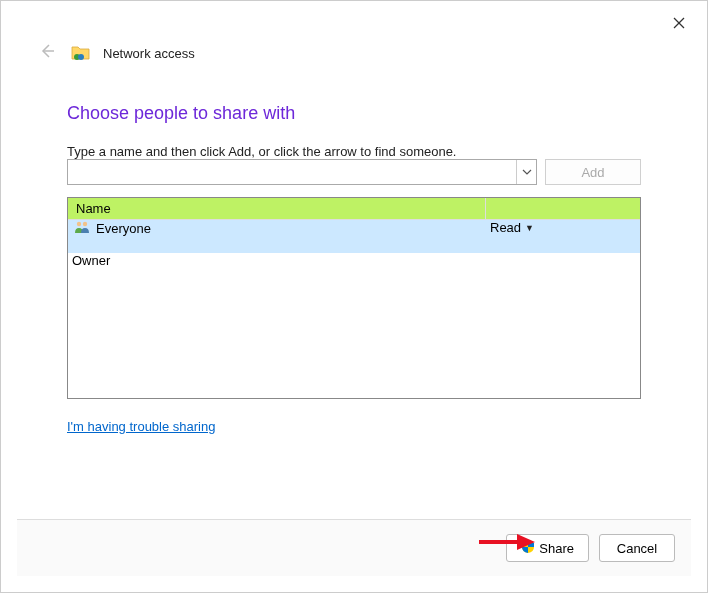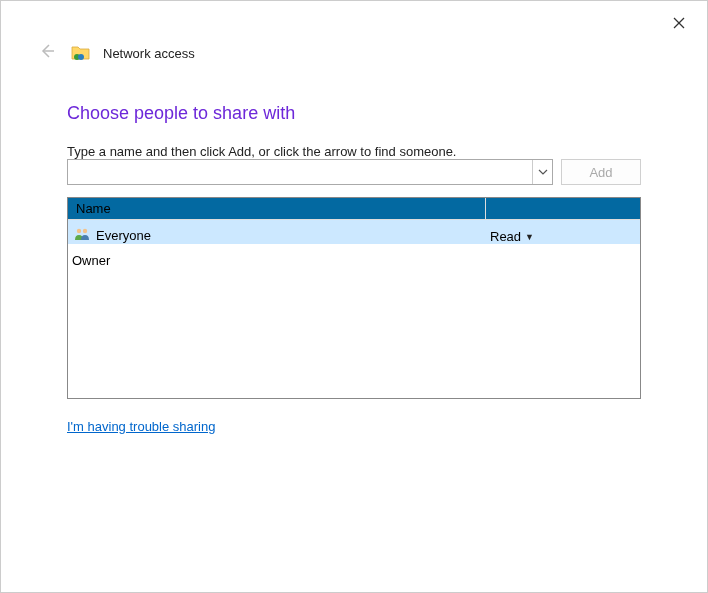--- a/index.html
+++ b/index.html
@@ -35,39 +35,39 @@
     .name-input {
       flex: 1; border: none; outline: none; padding: 0 6px; font-size: 13px;
       font-family: inherit; height: 100%;
     }
     .dropdown-btn {
       width: 20px; height: 24px; border-left: 1px solid #ccc;
       display:flex; align-items:center; justify-content:center; cursor:pointer;
       color: #555; font-size: 10px;
     }
     .add-btn {
-      width: 80px; height: 26px; border: 1px solid #d0d0d0; background: #fdfdfd;
+      width: 96px; height: 26px; border: 1px solid #d0d0d0; background: #fdfdfd;
       color: #aaa; font-size: 13px; cursor: default;
     }
     .table-wrap {
       border: 1px solid #888; margin-top: 12px; height: 202px; overflow: hidden;
     }
     .table-header {
       display: flex; border-bottom: 1px solid #ddd; font-size: 13px;
-      background: #0369a1;
+      background: #bef264;
     }
     .th {
       padding: 3px 8px; font-weight: 400;
     }
     .th-sep { border-right: 1px solid #ddd; }
     .th-name { flex: 0 0 418px; }
     .th-perm { flex: 1; }
     .table-body { }
     .tr {
-      display: flex; align-items: flex-end; height: 24px; font-size: 13px;
+      display: flex; align-items: flex-start; height: 33px; font-size: 13px;
     }
     .tr.selected { background: #cce8ff; }
     .td-name { flex: 0 0 418px; display:flex; align-items:center; gap:6px; padding-left: 6px;}
     .td-perm { flex: 1; display:flex; align-items:center; gap: 4px; padding-left: 4px;}
     .perm-arrow { font-size: 9px; color:#222; }
     .help-link {
       display: inline-block; margin-top: 20px; color: #0066cc; text-decoration: underline;
       font-size: 13px; cursor: pointer;
     }
     .footer {
@@ -156,14 +156,33 @@
           <div class="td-perm">
             <span>Owner</span>
           </div>
         </div>
       </div>
     </div>
 
     <a class="help-link">I'm having trouble sharing</a>
   </div>
 
+  <div class="footer">
+    <svg class="arrow-annotation" width="60" height="20" viewBox="0 0 60 20">
+      <line x1="2" y1="10" x2="44" y2="10" stroke="#e81123" stroke-width="4"></line>
+      <polygon points="40,2 58,10 40,18" fill="#e81123"></polygon>
+    </svg>
+    <button class="btn">
+      <span>
+        <svg width="14" height="14" viewBox="0 0 14 14">
+          <path d="M7 1 L13 3 L13 7 Q13 12 7 13 Q1 12 1 7 L1 3 Z" fill="#ffd200"></path>
+          <path d="M7 1 L13 3 L13 7 L7 7 Z" fill="#0078d4"></path>
+          <path d="M1 7 L7 7 L7 13 Q1 12 1 7 Z" fill="#0078d4"></path>
+        </svg>
+      </span>
+      <span>Share</span>
+    </button>
+    <button class="btn">
+      <span>Cancel</span>
+    </button>
+  </div>
 
 </div>
 
 </body></html>

